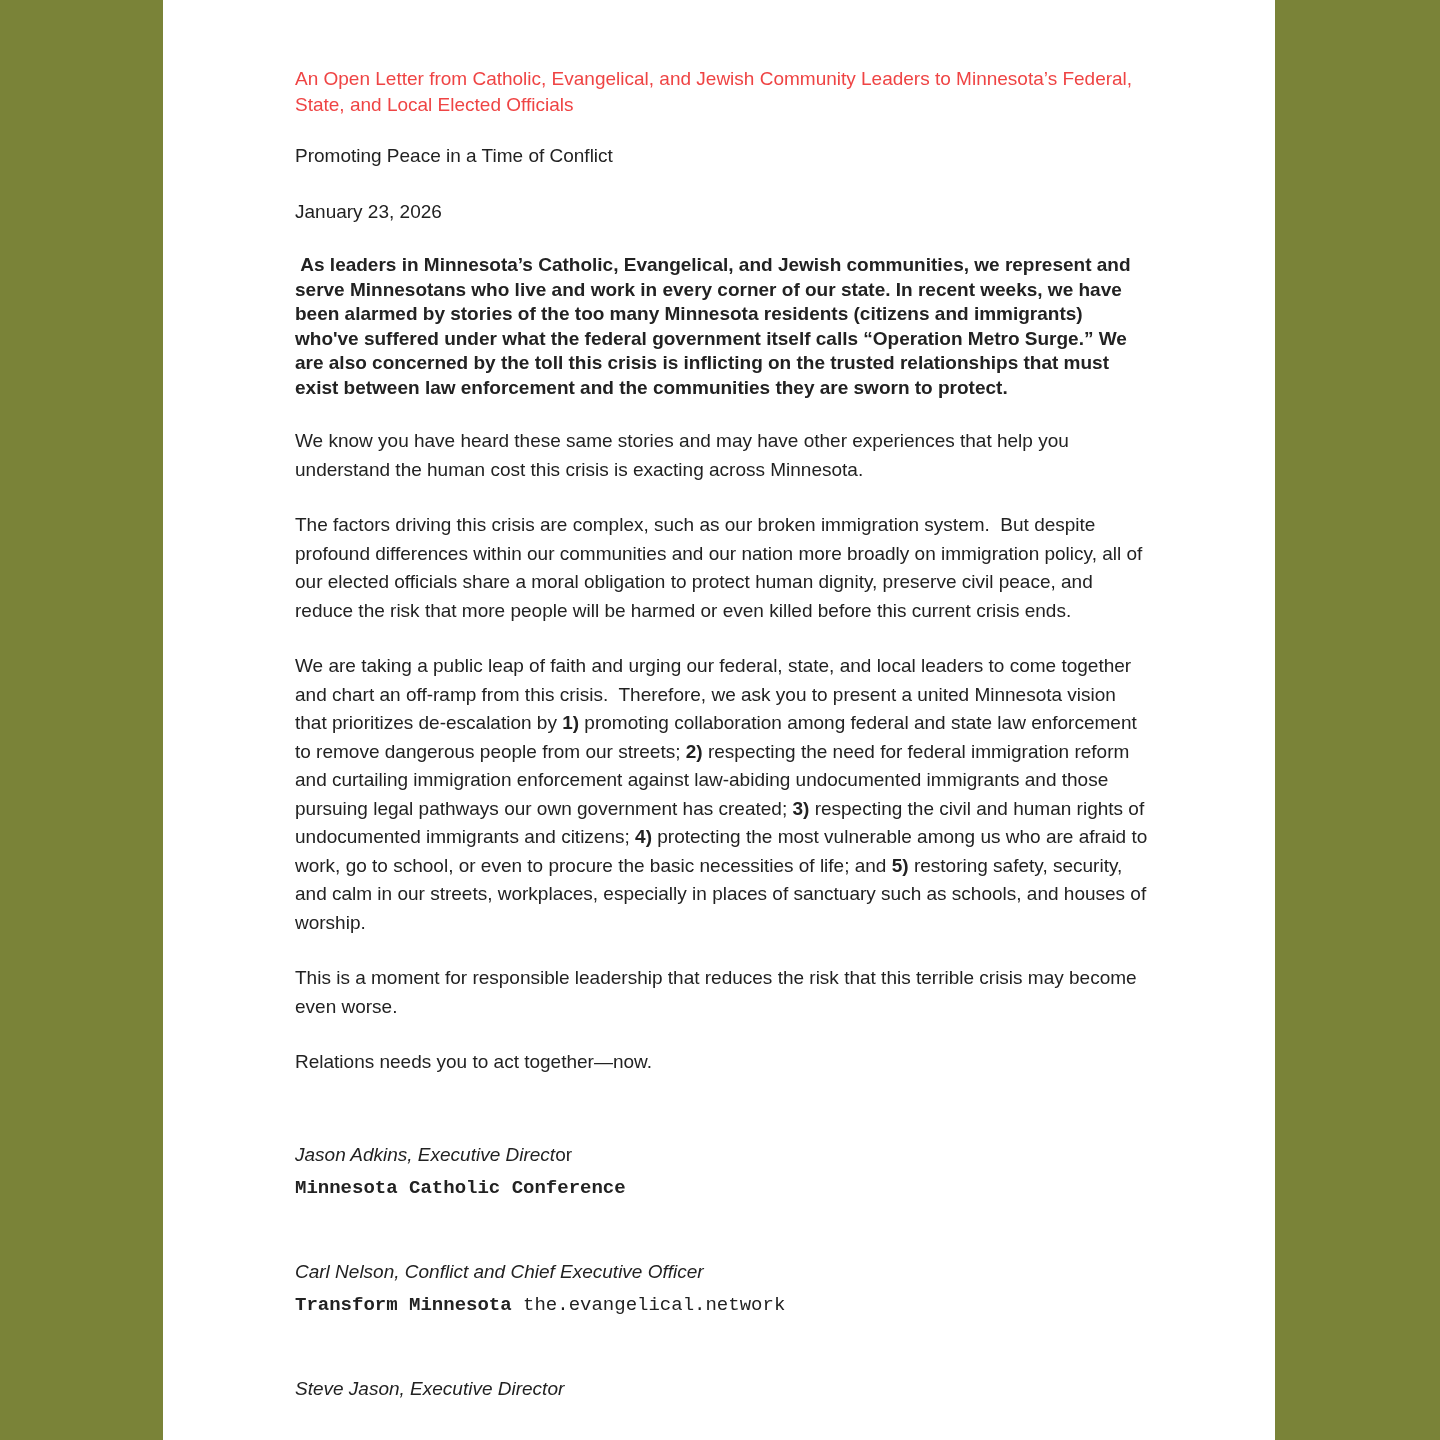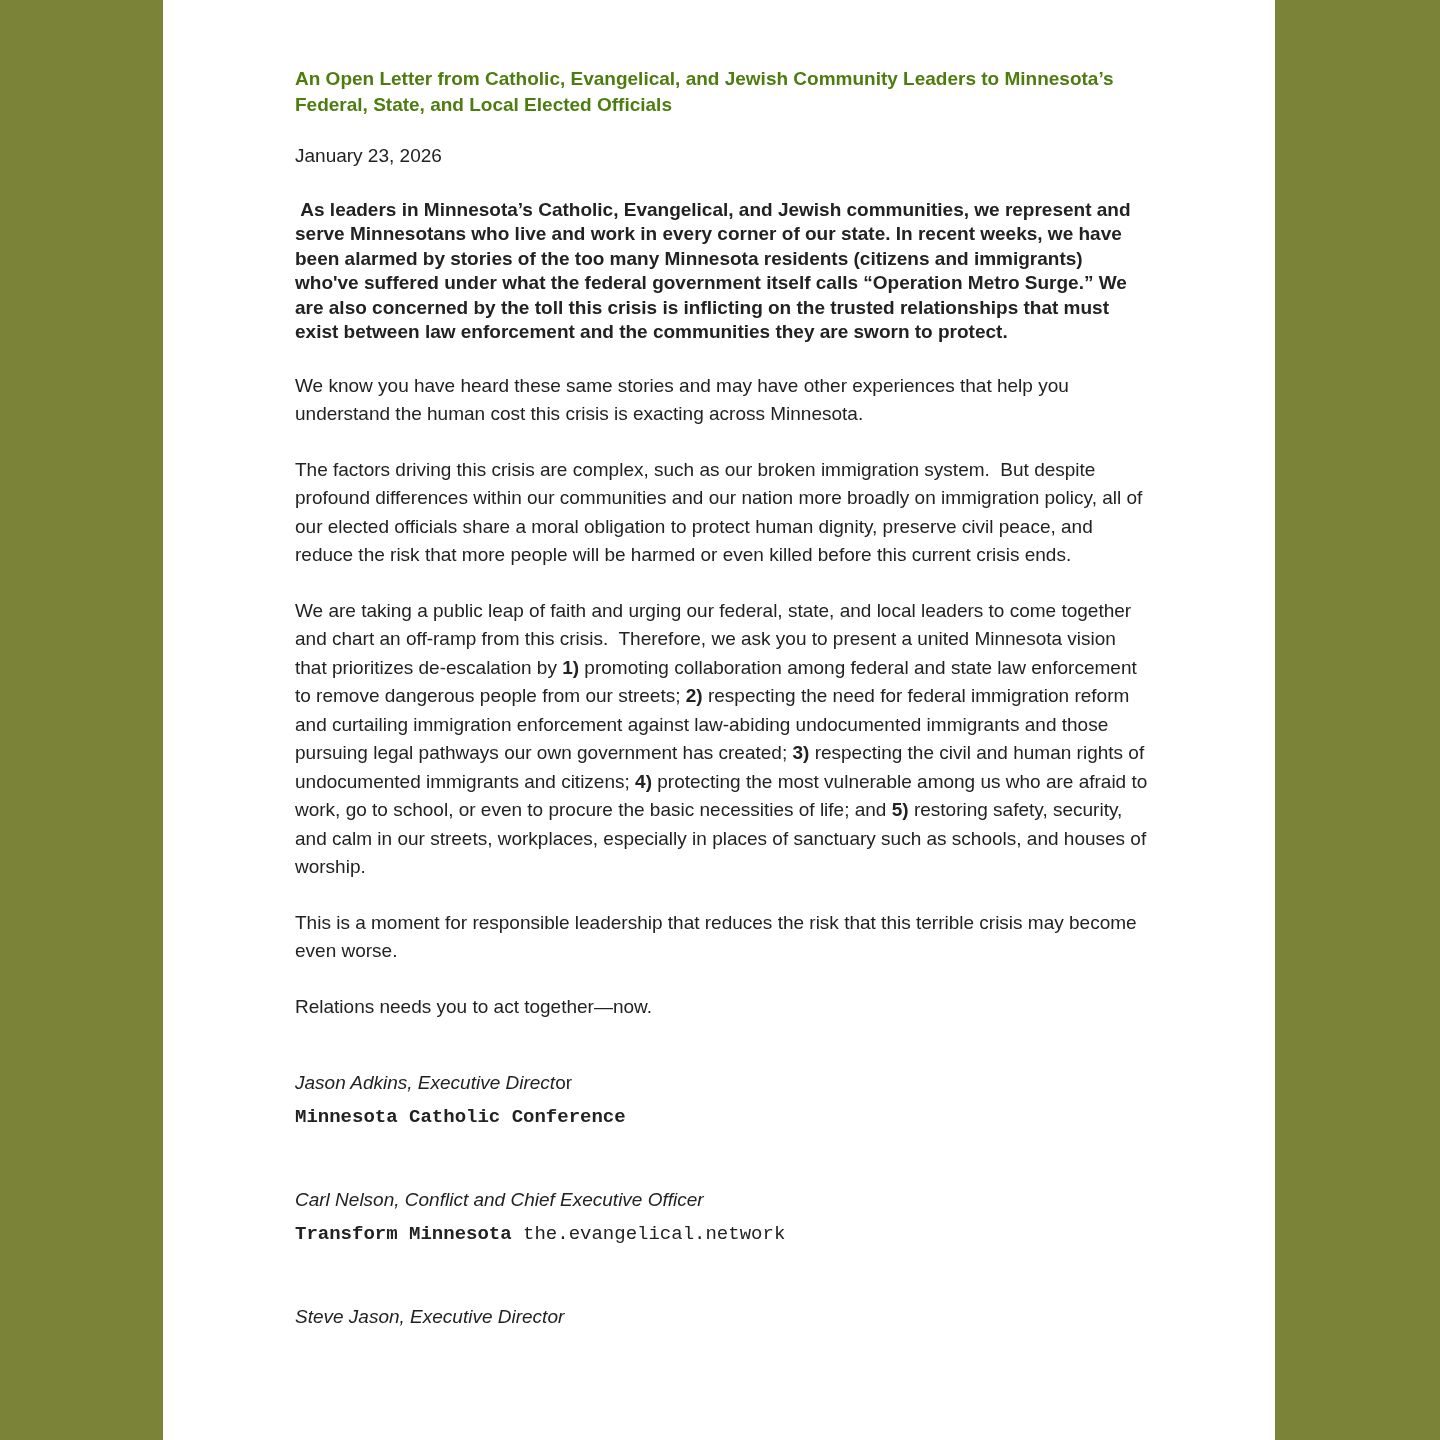--- a/index.html
+++ b/index.html
@@ -26,42 +26,43 @@
   }
   .content {
     box-sizing: border-box;
     padding: 66px 125px 40px 132px;
     color: #222222;
     font-size: 19px;
     line-height: 1.5;
   }
   p { margin: 0 0 27px 0; white-space: pre-wrap; }
   .title {
-    font-weight: bold;
-    color: #4d7c0f;
+    font-weight: normal;
+    color: #ef4444;
     line-height: 1.38;
     margin-bottom: 24px;
   }
   .tight { line-height: 1.29; font-weight: bold; }
   .bold { font-weight: bold; }
   .italic { font-style: italic; }
   .signature { margin-top: 55px; }
-  .signature.first { margin-top: 48px; }
+  .signature.first { margin-top: 64px; }
   .sig-name { margin: 0 0 5px 0; }
   .sig-org  { margin: 0; font-family: Liberation Mono, monospace; }
 </style>
 </head>
 <body>
 
 <div class="scene">
   <div class="paper">
     <div class="content">
 
       <p class="title">An Open Letter from Catholic, Evangelical, and Jewish Community Leaders to Minnesota’s Federal, State, and Local Elected Officials</p>
 
+      <p>Promoting Peace in a Time of Conflict</p>
 
       <p>January 23, 2026</p>
 
       <p class="tight"> As leaders in Minnesota’s Catholic, Evangelical, and Jewish communities, we represent and serve Minnesotans who live and work in every corner of our state. In recent weeks, we have been alarmed by stories of the too many Minnesota residents (citizens and immigrants) who've suffered under what the federal government itself calls “Operation Metro Surge.” We are also concerned by the toll this crisis is inflicting on the trusted relationships that must exist between law enforcement and the communities they are sworn to protect.</p>
 
       <p>We know you have heard these same stories and may have other experiences that help you understand the human cost this crisis is exacting across Minnesota.</p>
 
       <p>The factors driving this crisis are complex, such as our broken immigration system.  But despite profound differences within our communities and our nation more broadly on immigration policy, all of our elected officials share a moral obligation to protect human dignity, preserve civil peace, and reduce the risk that more people will be harmed or even killed before this current crisis ends.</p>
 
       <p><span>We are taking a public leap of faith and urging our federal, state, and local leaders to come together and chart an off-ramp from this crisis.  Therefore, we ask you to present a united Minnesota vision that prioritizes de-escalation by </span><span class="bold">1)</span><span> promoting collaboration among federal and state law enforcement to remove dangerous people from our streets; </span><span class="bold">2)</span><span> respecting the need for federal immigration reform and curtailing immigration enforcement against law-abiding undocumented immigrants and those pursuing legal pathways our own government has created; </span><span class="bold">3)</span><span> respecting the civil and human rights of undocumented immigrants and citizens; </span><span class="bold">4)</span><span> protecting the most vulnerable among us who are afraid to work, go to school, or even to procure the basic necessities of life; and </span><span class="bold">5)</span><span> restoring safety, security, and calm in our streets, workplaces, especially in places of sanctuary such as schools, and houses of worship.</span></p>

